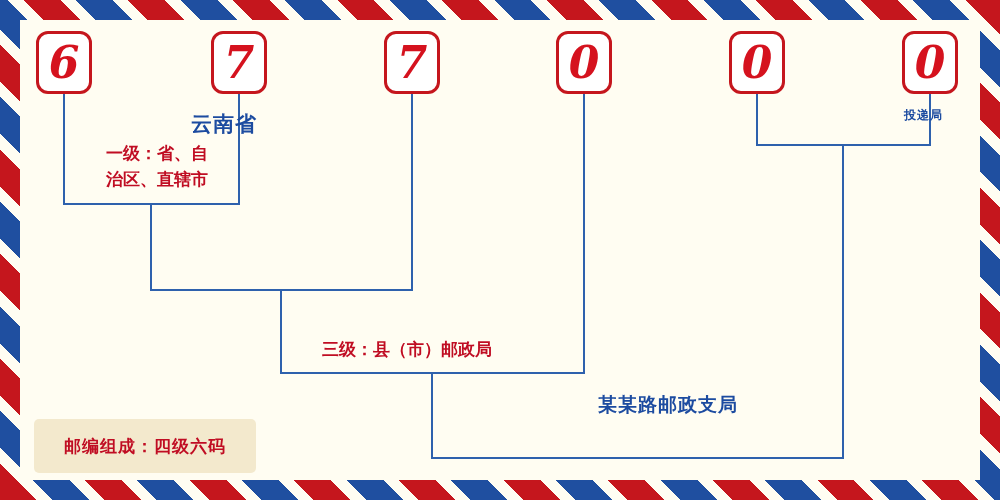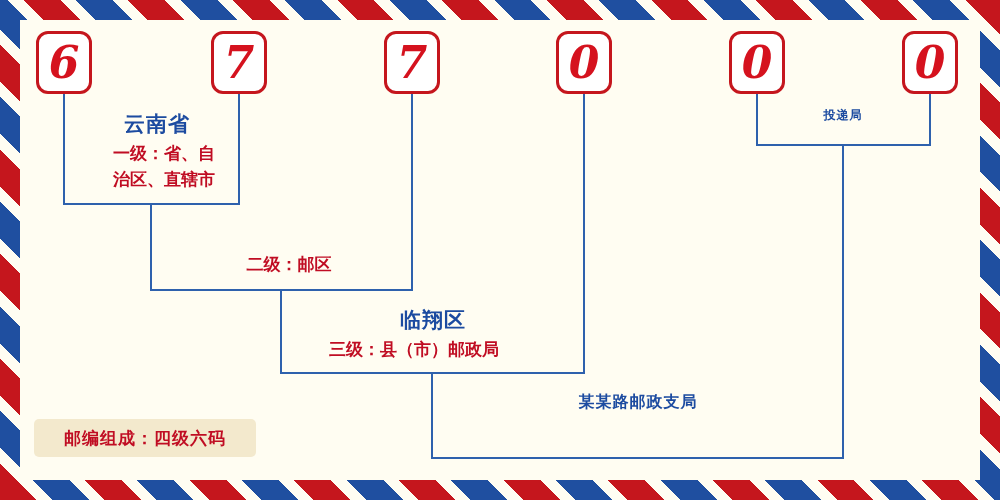--- a/index.html
+++ b/index.html
@@ -16,29 +16,29 @@
     background:#ffffff;border:3px solid #c5161d;border-radius:12px;
     display:flex;align-items:center;justify-content:center;
   }
   .digit{
     font-family:"DejaVu Serif",serif;font-style:italic;font-weight:700;
     font-size:44px;line-height:1;color:#d5121e;
   }
   .b1{left:36px}.b2{left:211px}.b3{left:384px}.b4{left:556px}.b5{left:729px}.b6{left:902px}
   .cline{position:absolute;background:#2e61ad;}
   .lvl-name{
-    position:absolute;text-align:center;font-weight:700;
+    position:absolute;text-align:right;font-weight:700;
     font-size:21px;color:#1c4ba0;letter-spacing:1px;
   }
   .lvl-desc{
     position:absolute;text-align:center;font-weight:700;
-    font-size:17px;color:#c00d23;line-height:1.55;margin-left:7px;
+    font-size:17px;color:#c00d23;line-height:1.55;
   }
   .badge{
-    position:absolute;left:34px;top:419px;width:222px;height:38px;
+    position:absolute;left:34px;top:419px;width:222px;height:54px;
     background:#f3e9cd;border-radius:5px;
     display:flex;align-items:center;justify-content:center;
     font-weight:700;font-size:17px;color:#c00d23;letter-spacing:1px;
   }
 </style>
 </head>
 <body>
 
 <div class="stage">
   <div class="field"></div>
@@ -74,25 +74,23 @@
   <div class="cline" style="left:431px;top:372px;width:2px;height:87px"></div>
   <div class="cline" style="left:431px;top:457px;width:413px;height:2px"></div>
   <div class="cline" style="left:842px;top:144px;width:2px;height:315px"></div>
   <div class="cline" style="left:756px;top:94px;width:2px;height:52px"></div>
   <div class="cline" style="left:929px;top:94px;width:2px;height:52px"></div>
   <div class="cline" style="left:756px;top:144px;width:175px;height:2px"></div>
 
   <div class="lvl-name" style="left:57px;top:110px;width:200px">云南省</div>
   <div class="lvl-desc" style="left:102px;top:140px;width:110px">一级：省、自治区、直辖市</div>
 
-  <div class="lvl-desc" style="left:132px;top:251px;width:300px">二级：邮区</div>
 
-  <div class="lvl-name" style="left:333px;top:306px;width:200px">临翔区</div>
   <div class="lvl-desc" style="left:283px;top:336px;width:248px">三级：县（市）邮政局</div>
 
-  <div class="lvl-name" style="left:538px;top:392px;width:200px;font-size:16px">某某路邮政支局</div>
+  <div class="lvl-name" style="left:538px;top:392px;width:200px;font-size:19px">某某路邮政支局</div>
 
   <div class="lvl-name" style="left:743px;top:107px;width:200px;font-size:12px">投递局</div>
 
   <div class="badge">
     <span>邮编组成：四级六码</span>
   </div>
 </div>
 
 </body></html>

